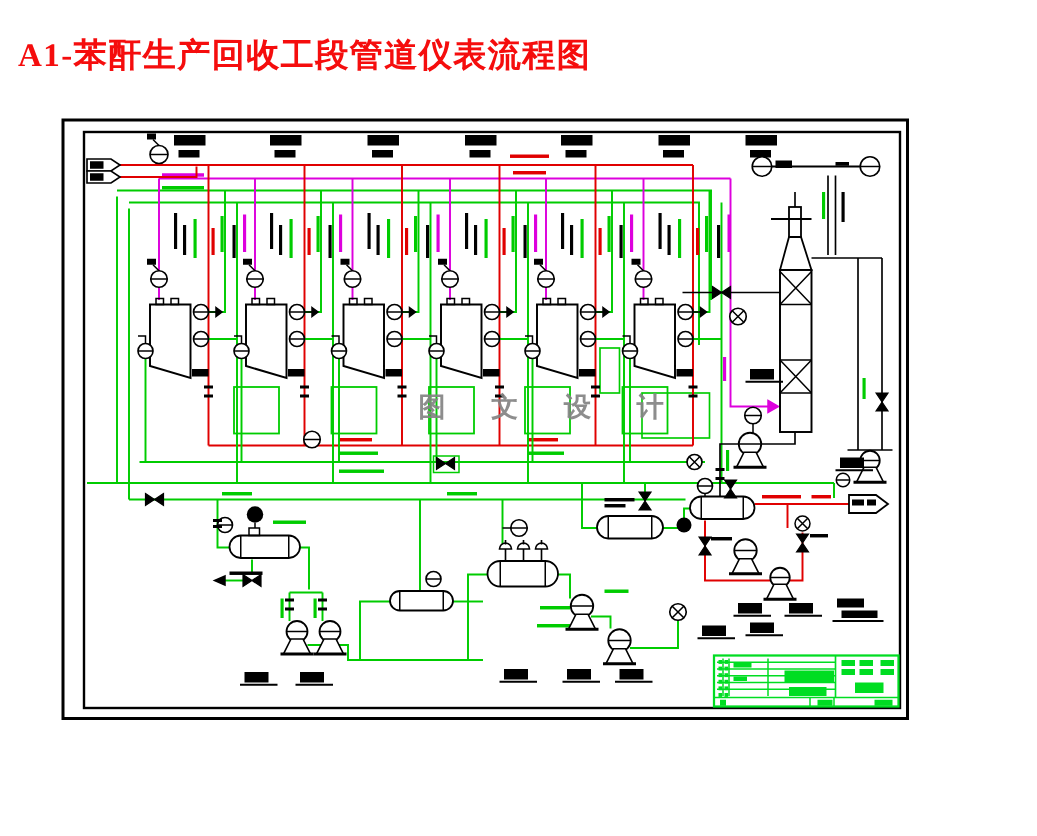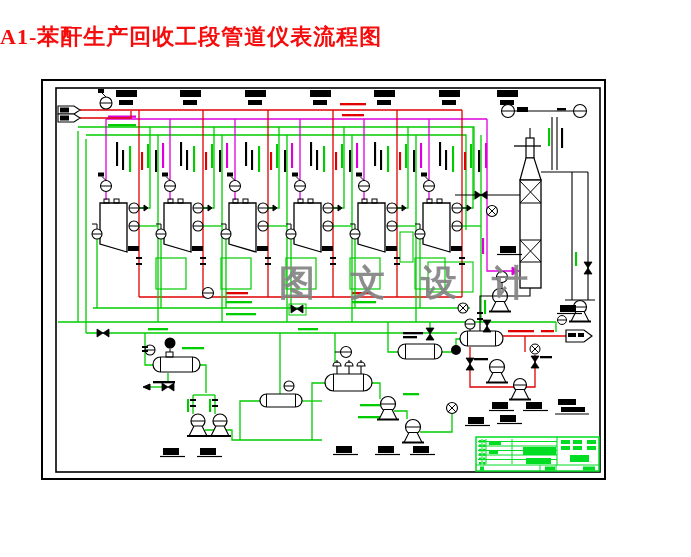--- a/index.html
+++ b/index.html
@@ -1,21 +1,21 @@
 <!DOCTYPE html>
 <html><head>
 <meta charset="utf-8">
 <style>
   html,body{margin:0;padding:0;background:#fff;}
   .page{position:relative;width:691px;height:557px;background:#fff;overflow:hidden;
         font-family:"Liberation Sans",sans-serif;}
-  .main-title{position:absolute;left:0;top:22px;font-family:"Liberation Serif",serif;
+  .main-title{position:absolute;left:12px;top:22px;font-family:"Liberation Serif",serif;
         font-weight:bold;font-size:22px;letter-spacing:1px;white-space:nowrap;}
   .watermark{position:absolute;left:279px;top:259px;font-family:"Liberation Serif",serif;
-        font-weight:600;font-size:36px;letter-spacing:13px;white-space:nowrap;opacity:.92;z-index:5;}
+        font-weight:600;font-size:18px;letter-spacing:13px;white-space:nowrap;opacity:.92;z-index:5;}
   svg{position:absolute;left:0;top:0;}
 </style>
 </head>
 <body>
 
 <div class="page">
   <div class="main-title" style="color: rgb(245, 13, 13);">A1-苯酐生产回收工段管道仪表流程图</div>
   <svg id="pid" width="691" height="557" viewBox="0 0 691 557">
       <g>
         <rect x="42" y="80" width="563" height="399" stroke="#000" stroke-width="2" fill="none"></rect>

